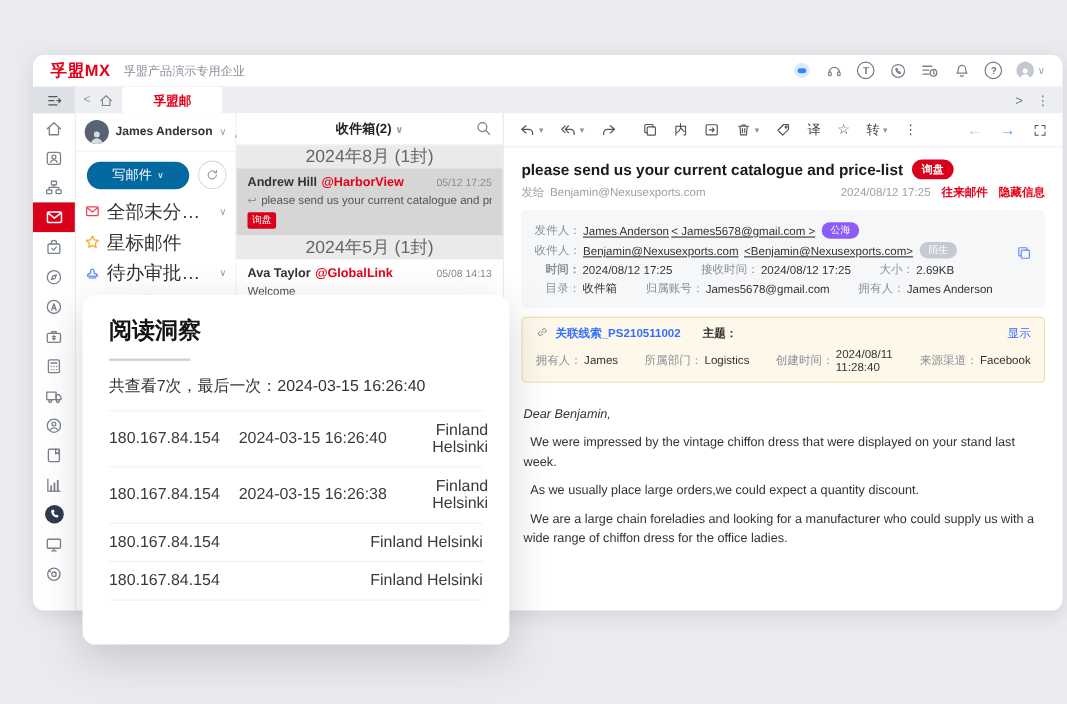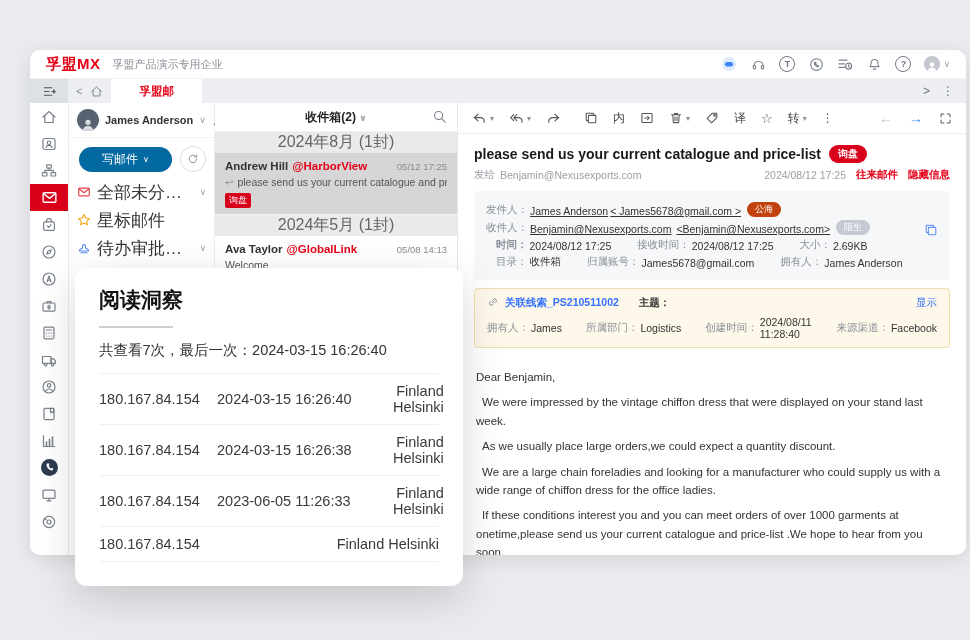--- a/index.html
+++ b/index.html
@@ -74,35 +74,35 @@
   .subject{font-size:14px;font-weight:bold;color:#1a1a1a;}
   .pill-badge{margin-left:8px;background:#d9001b;color:#fff;font-size:10px;padding:2px 9px;border-radius:9px;font-weight:bold;}
   .subrow{display:flex;align-items:center;margin-top:5px;font-size:10.5px;color:#9aa0a8;}
   .subrow-right{margin-left:auto;display:flex;gap:10px;align-items:center;}
   .red-link{color:#e60018;font-weight:bold;cursor:pointer;}
   .meta-box{margin-top:9px;background:#f6f7f9;border-radius:4px;padding:8px 12px;font-size:10.5px;position:relative;}
   .meta-row{display:flex;align-items:flex-end;margin:3px 0;flex-wrap:nowrap;}
   .ml{color:#8a8f99;flex:none;}
   .mv{color:#333;margin-left:2px;}
   .mv.u{text-decoration:underline;}
-  .pill-blue{margin-left:6px;background:#c2410c;color:#fff;font-size:9px;padding:1px 8px;border-radius:8px;}
+  .pill-blue{margin-left:6px;background:#8b5cf6;color:#fff;font-size:9px;padding:1px 8px;border-radius:8px;}
   .pill-gray{margin-left:6px;background:#c4c9d2;color:#fff;font-size:9px;padding:1px 8px;border-radius:8px;}
   .meta-gap{width:26px;flex:none;}
   .copy-btn{position:absolute;right:12px;top:32px;cursor:pointer;}
   .lead-box{margin-top:8px;background:#fdf8ea;border:1px solid #f1ddad;border-radius:4px;padding:7px 12px;font-size:10.5px;}
   .lead-r1{display:flex;align-items:flex-start;}
   .lead-title{color:#3370ff;font-weight:bold;margin-left:6px;}
   .lead-subj{color:#333;font-weight:bold;margin-left:20px;}
   .lead-show{margin-left:auto;color:#3370ff;cursor:pointer;}
   .lead-r2{display:flex;align-items:center;margin-top:6px;}
   .lead-r2 .ml{margin-left:0;}
   .lead-gap{width:24px;flex:none;}
   .mailbody{padding:13px 2px 0;font-size:11.5px;color:#333;line-height:1.6;}
   .mailbody p{margin:7px 0;text-indent:6px;}
-  .mailbody .greet{text-indent:0;}
+  .mailbody .greet{text-indent:0;font-style:italic;}
   
   .popup{position:absolute;left:75px;top:268px;width:388px;height:318px;background:#fff;border-radius:12px;
     box-shadow:0 12px 40px rgba(0,0,0,.16);padding:18px 24px;box-sizing:border-box;z-index:5;overflow:hidden;}
   .popup-title{font-size:21px;font-weight:bold;color:#141414;}
   .popup-divider{width:74px;height:2px;background:#cfcfcf;margin:12px 0 13px;}
   .popup-summary{font-size:14.5px;color:#333;}
   .popup-rows{margin-top:13px;}
   .prow{display:flex;align-items:center;padding:9px 0;border-top:1px solid #f0f0f0;font-size:14.5px;color:#3a3a3a;}
   .prow .ip{width:118px;flex:none;}
   .prow .tm{width:176px;flex:none;}
@@ -544,21 +544,20 @@
             <span class="ml">来源渠道：</span>
             <span class="mv">Facebook</span>
           </div>
         </div>
 
         <div class="mailbody">
           <p class="greet">Dear Benjamin,</p>
           <p>We were impressed by the vintage chiffon dress that were displayed on your stand last week.</p>
           <p>As we usually place large orders,we could expect a quantity discount.</p>
           <p>We are a large chain foreladies and looking for a manufacturer who could supply us with a wide range of chiffon dress for the office ladies.</p>
-          <p>If these conditions interest you and you can meet orders of over 1000 garments at onetime,please send us your current catalogue and price-list .We hope to hear from you soon.</p>
 
         </div>
       </div>
     </div>
   </div>
 </div>
 
 <div class="popup">
   <div class="popup-title">阅读洞察</div>
   <div class="popup-divider"></div>
@@ -572,21 +571,20 @@
       </div>
 
       <div class="prow">
         <span class="ip">180.167.84.154</span>
         <span class="tm">2024-03-15 16:26:38</span>
         <span class="loc">Finland Helsinki</span>
       </div>
 
       <div class="prow">
         <span class="ip">180.167.84.154</span>
-        <span class="tm">2023-06-05 11:26:33</span>
         <span class="loc">Finland Helsinki</span>
       </div>
 
       <div class="prow">
         <span class="ip">180.167.84.154</span>
         <span class="loc">Finland Helsinki</span>
       </div>
 
       <div class="prow">
         

